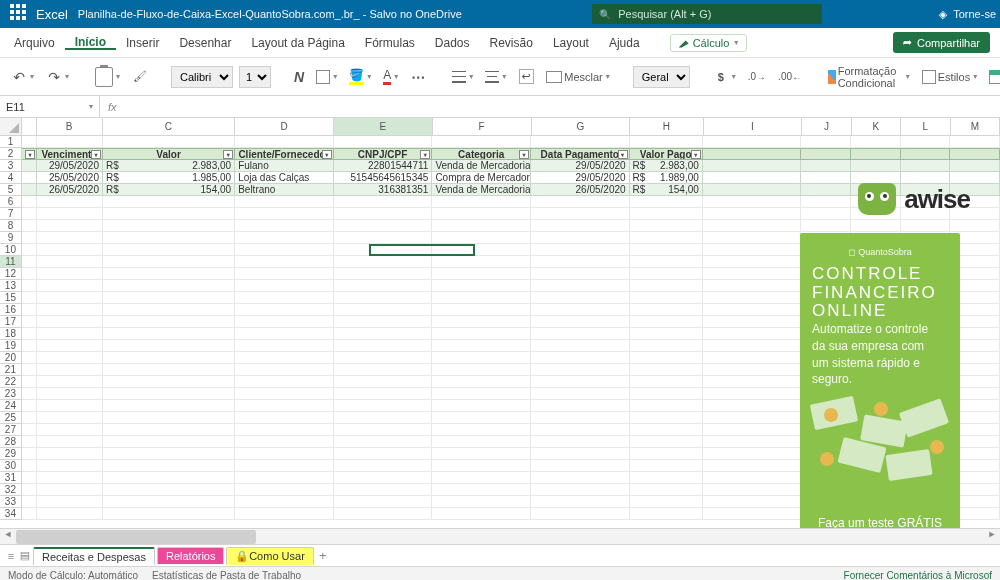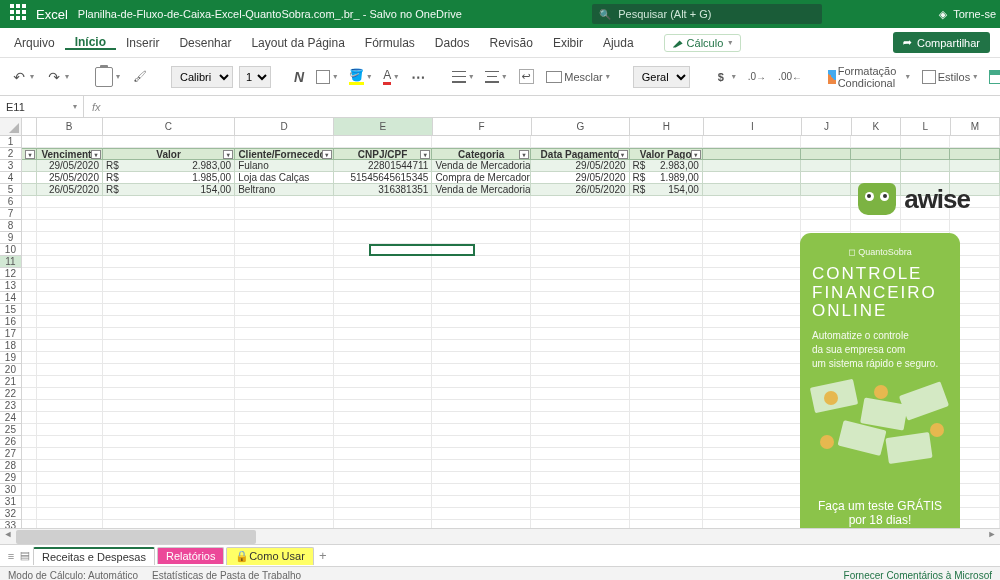--- a/index.html
+++ b/index.html
@@ -1,17 +1,17 @@
 <!DOCTYPE html>
 <html><head>
 <meta charset="utf-8">
 <style>
 *{box-sizing:border-box;margin:0;padding:0;font-family:"Segoe UI",Arial,sans-serif}
 body{width:1000px;height:580px;background:#fff;overflow:hidden;font-size:11px;color:#333}
-.titlebar{height:28px;background:#15803d;color:#fff;display:flex;align-items:center;padding:0 4px}
+.titlebar{height:28px;background:#0369a1;color:#fff;display:flex;align-items:center;padding:0 4px}
 .waffle{width:20px;height:20px;display:grid;grid-template-columns:repeat(3,4px);grid-template-rows:repeat(3,4px);gap:2px;margin:0 6px}
 .waffle span{background:#fff}
 .app-name{font-size:13px;margin-right:10px}
 .doc-name{font-size:11px;opacity:.95}
 .search-wrap{margin-left:130px}
 .search-box{width:230px;height:20px;background:#1a5c38;border:none;border-radius:2px;padding:0 8px;color:#cfe6d8;font-size:11px;display:flex;align-items:center}
 .search-box::before{content:"🔍";font-size:10px;margin-right:6px;opacity:.8}
 .title-right{margin-left:auto;display:flex;align-items:center;gap:6px;font-size:11px;opacity:.95}
 .menubar{height:30px;background:#fff;display:flex;align-items:center;padding:7px 4px;border-bottom:1px solid #e1e1e1;font-size:12px;position:relative}
 .menubar .menu-item{padding:0 10px;height:100%;display:flex;align-items:center;color:#444;cursor:pointer}
@@ -42,21 +42,21 @@
 .align-ico.center span:nth-child(2){width:70%;align-self:center}
 .wrap-ico::before{content:"↩";font-size:11px;border:1px solid #aaa;padding:0 2px}
 .merge-ico{width:16px;height:12px;border:1px solid #888}
 .num-select{height:22px;width:78px;border:1px solid #cfcfcf;font-size:11px;padding:0 4px}
 .curr-ico::before{content:"$";font-weight:bold}
 .dec-ico{font-size:10px}
 .cf-ico{width:14px;height:14px;background:linear-gradient(45deg,#e84 50%,#4ae 50%)}
 .styles-ico{width:14px;height:14px;background:#fff;border:1px solid #888}
 .tbl-ico{width:14px;height:14px;border:1px solid #4a8;background:linear-gradient(#4a8 30%,#fff 30%)}
 .namebox-row{height:22px;border-bottom:1px solid #d4d4d4;display:flex;align-items:center;background:#fff}
-.name-box{width:84px;height:100%;border-right:1px solid #d4d4d4;padding:0 6px;font-size:11px;display:flex;align-items:center;justify-content:space-between}
+.name-box{width:100px;height:100%;border-right:1px solid #d4d4d4;padding:0 6px;font-size:11px;display:flex;align-items:center;justify-content:space-between}
 .fx-label{padding:0 8px;color:#888;font-style:italic;font-size:11px}
 .formula-bar{flex:1;height:100%;border:none;padding:0 4px;font-size:11px;outline:none}
 .grid-area{position:relative;height:426px;overflow:hidden;background:#fff}
 .col-headers{display:flex;height:18px;background:#fff;position:sticky;top:0}
 .corner{width:24px;height:18px;border-right:1px solid #d4d4d4;border-bottom:1px solid #d4d4d4;background:#f3f3f3;position:relative}
 .corner::after{content:"";position:absolute;right:2px;bottom:2px;border:5px solid transparent;border-right-color:#b7b7b7;border-bottom-color:#b7b7b7}
 .ch{height:18px;border-right:1px solid #d4d4d4;border-bottom:1px solid #d4d4d4;text-align:center;font-size:10px;color:#555;background:#fff;display:flex;align-items:center;justify-content:center}
 .ch.sel{background:#d2e8d4}
 .rows{display:flex;flex-direction:column}
 .row{display:flex;height:12px}
@@ -71,25 +71,25 @@
 .wA{width:16px}.wB{width:72px}.wC{width:145px}.wD{width:108px}.wE{width:108px}.wF{width:108px}.wG{width:108px}.wH{width:80px}
 .wrest{width:54px}
 .selection{position:absolute;border:2px solid #217346;background:transparent;pointer-events:none}
 .overlay-logo{position:absolute;right:30px;top:65px;display:flex;align-items:center;gap:8px}
 .owl{width:38px;height:32px;background:#7cb342;border-radius:6px 6px 10px 10px;position:relative}
 .owl::before,.owl::after{content:"";position:absolute;width:9px;height:9px;background:#fff;border-radius:50%;top:9px}
 .owl::before{left:7px}.owl::after{right:7px}
 .owl-eyes::before,.owl-eyes::after{content:"";position:absolute;width:4px;height:4px;background:#333;border-radius:50%;top:11px;z-index:2}
 .owl-eyes::before{left:9px}.owl-eyes::after{right:9px}
 .logo-text{font-size:26px;font-weight:700;color:#2b2b2b;letter-spacing:-1px}
-.ad-box{position:absolute;right:40px;top:115px;width:160px;height:310px;background:#8bc34a;border-radius:11px;padding:14px 12px;color:#fff}
+.ad-box{position:absolute;right:40px;top:115px;width:160px;height:310px;background:#8bc34a;border-radius:2px;padding:14px 12px;color:#fff}
 .ad-brand{text-align:center;font-size:9px;margin-bottom:8px;opacity:.9}
 .ad-h1{font-size:17px;font-weight:300;letter-spacing:2px;line-height:1.1}
 .ad-h1 b{font-weight:400}
-.ad-sub{font-size:10px;margin-top:8px;line-height:1.4;opacity:.92}
+.ad-sub{font-size:12px;margin-top:0;line-height:1.4;opacity:.92}
 .ad-money{height:110px;margin-top:12px;position:relative}
 .bill{position:absolute;width:44px;height:26px;background:#d4e9c4;border-radius:2px;transform:rotate(-12deg)}
 .bill.b2{left:50px;top:18px;transform:rotate(10deg)}
 .bill.b3{left:90px;top:5px;transform:rotate(-20deg)}
 .bill.b4{left:28px;top:42px;transform:rotate(14deg)}
 .bill.b5{left:75px;top:52px;transform:rotate(-8deg)}
 .coin{position:absolute;width:14px;height:14px;background:#e6b84f;border-radius:50%}
 .coin.c1{left:12px;top:8px}.coin.c2{left:8px;top:52px}.coin.c3{left:118px;top:40px}.coin.c4{left:62px;top:2px}
 .ad-cta-text{text-align:center;font-size:12px;margin-top:6px}
 .ad-btn{margin:8px auto 0;width:96px;text-align:center;background:#e67e22;color:#fff;font-size:9px;font-weight:bold;padding:5px 0;border-radius:2px}
@@ -136,21 +136,21 @@
 
 <div class="menubar">
   <div class="menu-item">Arquivo</div>
   <div class="menu-item active">Início</div>
   <div class="menu-item">Inserir</div>
   <div class="menu-item">Desenhar</div>
   <div class="menu-item">Layout da Página</div>
   <div class="menu-item">Fórmulas</div>
   <div class="menu-item">Dados</div>
   <div class="menu-item">Revisão</div>
-  <div class="menu-item">Exibir</div>
+  <div class="menu-item">Layout</div>
   <div class="menu-item">Ajuda</div>
   <div class="edit-badge">
       <span class="pen"></span>
       <span>Cálculo</span>
       <span class="dd">▾</span>
     </div>
   <div class="share-btn">
       <span>➦</span>
       <span>Compartilhar</span>
     </div>
@@ -502,36 +502,20 @@
         <div class="cell wF"></div>
         <div class="cell wG"></div>
         <div class="cell wH"></div>
         <div class="cell " style="width: 108px;"></div>
         <div class="cell wrest"></div>
         <div class="cell wrest"></div>
         <div class="cell wrest"></div>
         <div class="cell wrest"></div>
       </div>
       <div class="row ">
-        <div class="rh">14</div>
-        <div class="cell wA"></div>
-        <div class="cell wB"></div>
-        <div class="cell wC"></div>
-        <div class="cell wD"></div>
-        <div class="cell wE"></div>
-        <div class="cell wF"></div>
-        <div class="cell wG"></div>
-        <div class="cell wH"></div>
-        <div class="cell " style="width: 108px;"></div>
-        <div class="cell wrest"></div>
-        <div class="cell wrest"></div>
-        <div class="cell wrest"></div>
-        <div class="cell wrest"></div>
-      </div>
-      <div class="row ">
         <div class="rh">15</div>
         <div class="cell wA"></div>
         <div class="cell wB"></div>
         <div class="cell wC"></div>
         <div class="cell wD"></div>
         <div class="cell wE"></div>
         <div class="cell wF"></div>
         <div class="cell wG"></div>
         <div class="cell wH"></div>
         <div class="cell " style="width: 108px;"></div>
@@ -679,36 +663,20 @@
         <div class="cell wG"></div>
         <div class="cell wH"></div>
         <div class="cell " style="width: 108px;"></div>
         <div class="cell wrest"></div>
         <div class="cell wrest"></div>
         <div class="cell wrest"></div>
         <div class="cell wrest"></div>
       </div>
       <div class="row ">
         <div class="rh">25</div>
-        <div class="cell wA"></div>
-        <div class="cell wB"></div>
-        <div class="cell wC"></div>
-        <div class="cell wD"></div>
-        <div class="cell wE"></div>
-        <div class="cell wF"></div>
-        <div class="cell wG"></div>
-        <div class="cell wH"></div>
-        <div class="cell " style="width: 108px;"></div>
-        <div class="cell wrest"></div>
-        <div class="cell wrest"></div>
-        <div class="cell wrest"></div>
-        <div class="cell wrest"></div>
-      </div>
-      <div class="row ">
-        <div class="rh">26</div>
         <div class="cell wA"></div>
         <div class="cell wB"></div>
         <div class="cell wC"></div>
         <div class="cell wD"></div>
         <div class="cell wE"></div>
         <div class="cell wF"></div>
         <div class="cell wG"></div>
         <div class="cell wH"></div>
         <div class="cell " style="width: 108px;"></div>
         <div class="cell wrest"></div>

